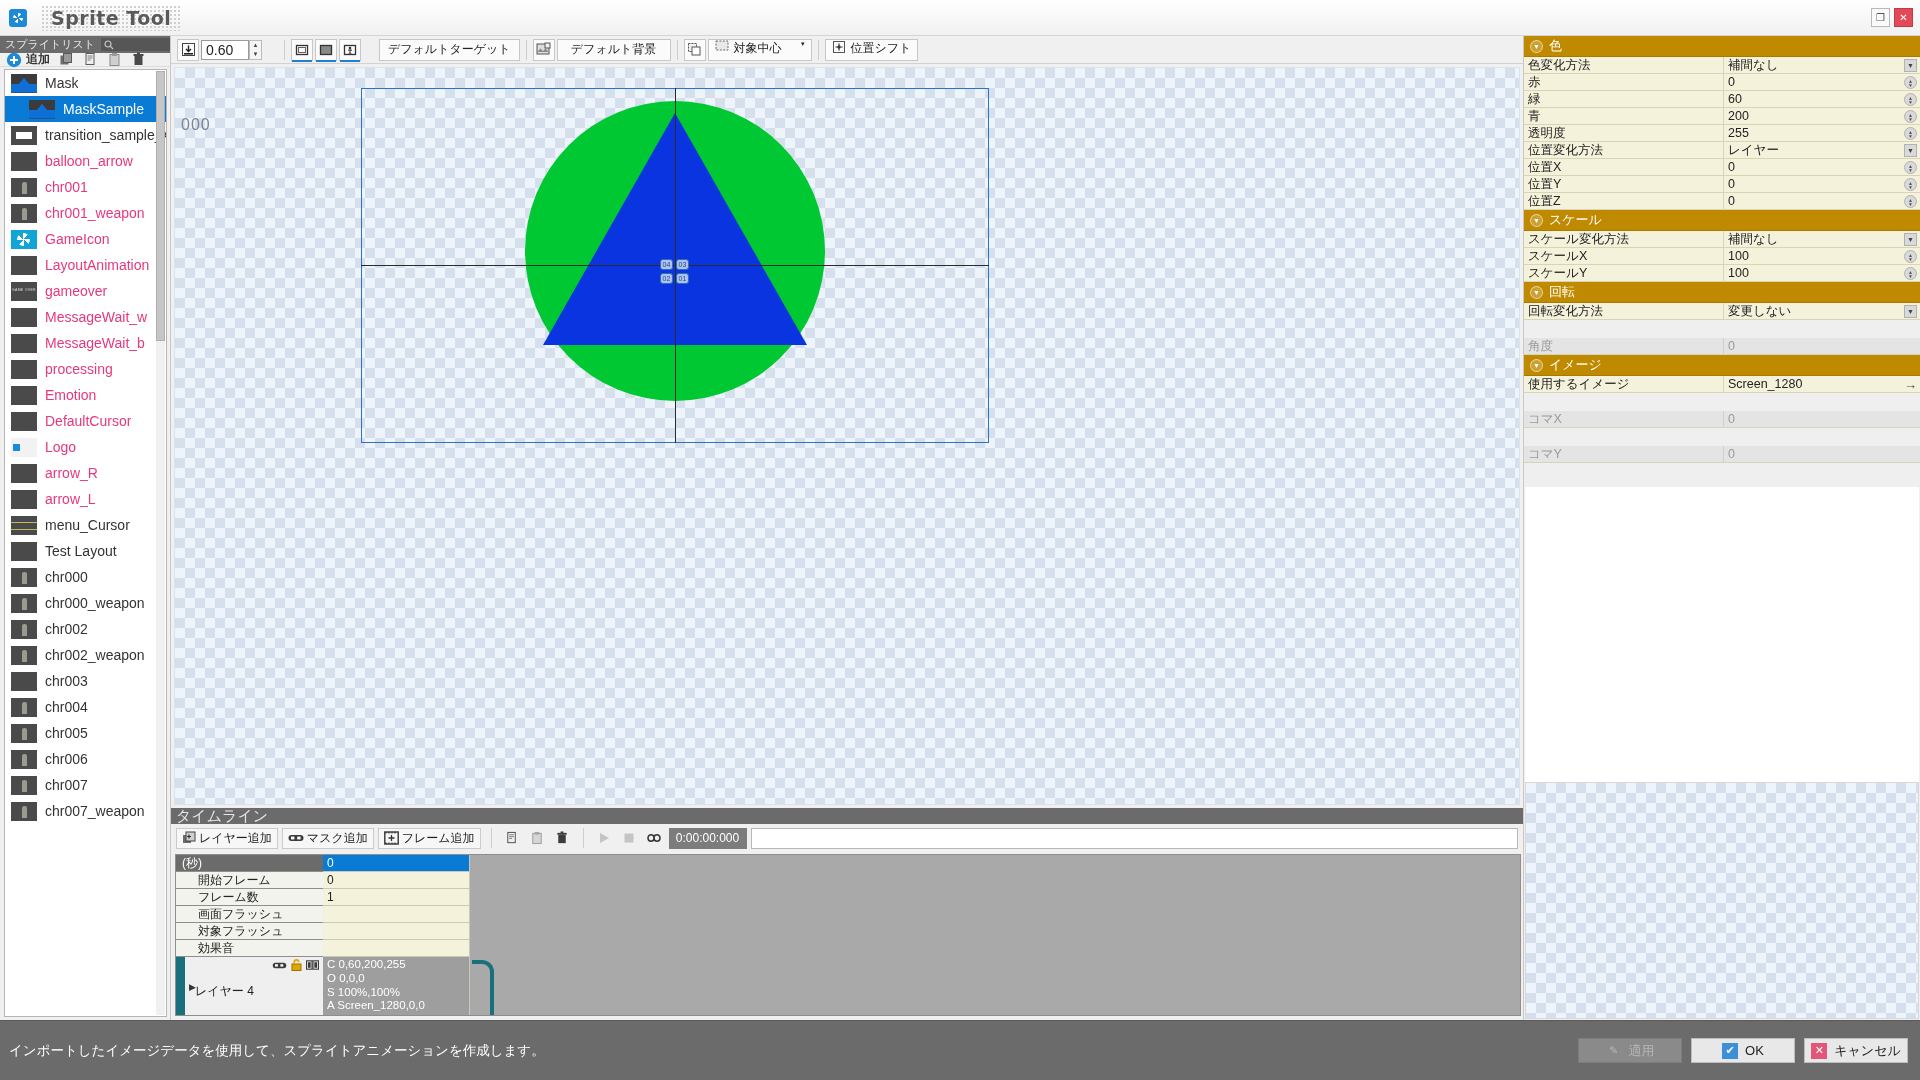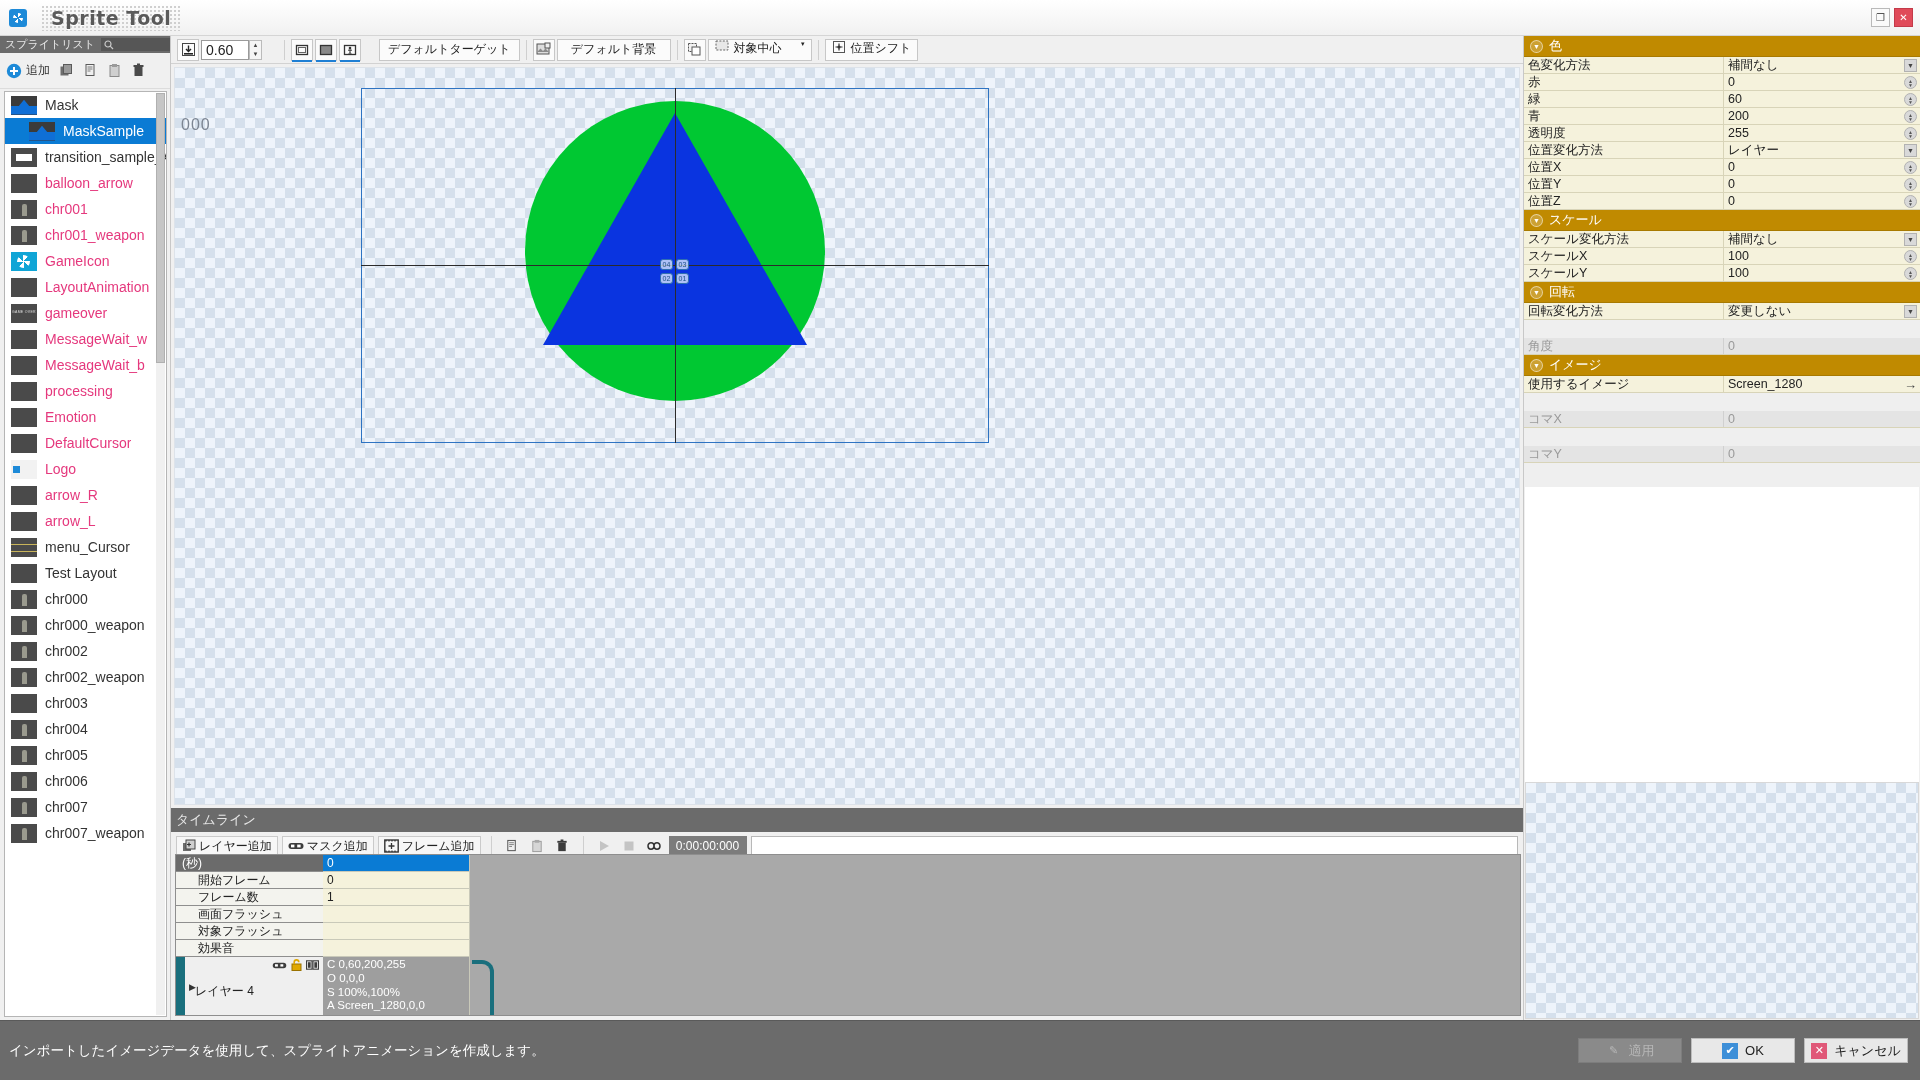--- a/index.html
+++ b/index.html
@@ -40,22 +40,22 @@
     display:flex;align-items:center;justify-content:center;font-size:10px;color:#555;}
   .winbtn.close{background:#e04a59;border-color:#c33a49;color:#fff;font-weight:bold;}
 
   
   #leftpanel{position:absolute;left:0;top:36px;width:171px;bottom:60px;background:#f0f0f0;
      border-right:1px solid #c8c8c8;display:flex;flex-direction:column;}
   #splHeader{height:17px;background:#6b6b6b;color:#e9e9e9;font-size:11px;
      display:flex;align-items:center;padding-left:5px;}
   #splHeader .srch{margin-left:6px;flex:1;height:13px;background:#565656;display:flex;align-items:center;padding-left:3px;}
   #splHeader .srch svg{opacity:.85}
-  #splToolbar{height:36px;display:flex;align-items:center;gap:5px;padding:0 4px;
-     background:#f0f0f0;border-bottom:1px solid #dcdcdc;}
+  #splToolbar{height:14px;display:flex;align-items:center;gap:5px;padding:0 4px;
+     background:#f0f0f0;border-bottom:1px solid #dcdcdc;font-weight:bold;}
   .tbtn{width:19px;height:19px;display:flex;align-items:center;justify-content:center;}
   #splToolbar .addlabel{font-size:12px;color:#333;margin-left:-2px;margin-right:2px;}
   #spriteListBox{flex:1;margin:2px 3px 3px 4px;background:#fff;border:1px solid #b5b5b5;
      overflow:hidden;position:relative;}
   #spriteList{position:absolute;left:0;top:0;right:0;bottom:0;overflow:hidden;}
   .sprite-row{height:26px;display:flex;align-items:center;padding-left:6px;gap:8px;font-size:14px;}
   .sprite-row .thumb{width:26px;height:19px;background:#4a4a4a;flex:0 0 auto;position:relative;overflow:hidden;}
   .sprite-row.sel{background:#0a7bd4;color:#fff;}
   .sprite-row.sel .nm{color:#fff;}
   .sprite-row .nm{white-space:nowrap;overflow:hidden;}
@@ -115,21 +115,21 @@
   #crossH{position:absolute;left:186px;top:197px;width:628px;height:0;border-top:1px solid #2b2b2b;}
   #crossV{position:absolute;left:500px;top:20px;height:355px;width:0;border-left:1px solid #2b2b2b;}
   #greenCircle{position:absolute;left:350px;top:33px;width:300px;height:300px;border-radius:50%;background:#00c832;}
   #blueTri{position:absolute;left:368px;top:45px;width:0;height:0;
      border-left:132px solid transparent;border-right:132px solid transparent;border-bottom:232px solid #0a34e0;}
   .pivot{position:absolute;width:13px;height:11px;border:1px solid #2f6fb0;background:rgba(230,240,255,.75);
      border-radius:3px;font-size:7px;color:#1d4f86;display:flex;align-items:center;justify-content:center;}
 
   
   #timeline{position:absolute;left:0;right:0;bottom:0;height:212px;background:#f0f0f0;}
-  #tlHeader{height:24px;background:#6b6b6b;color:#e7e7e7;font-size:13px;display:flex;align-items:center;padding-left:5px;}
+  #tlHeader{height:16px;background:#6b6b6b;color:#e7e7e7;font-size:15px;display:flex;align-items:center;padding-left:5px;}
   #tlToolbar{height:28px;display:flex;align-items:center;gap:4px;padding:0 5px;}
   .tlBtn{height:21px;display:flex;align-items:center;gap:3px;padding:0 5px;font-size:12px;
      background:#f7f7f7;border:1px solid #cacaca;}
   .tlIcoBtn{width:21px;height:21px;display:flex;align-items:center;justify-content:center;
      background:#f7f7f7;border:1px solid #cacaca;}
   .tlIcoBtn.flat{border:none;background:transparent;}
   #timecode{height:21px;min-width:78px;background:#7c7c7c;color:#fff;font-size:12px;
      display:flex;align-items:center;justify-content:center;padding:0 6px;}
   #timebar{flex:1;height:21px;background:#fff;border:1px solid #b8b8b8;}
   #tlGrid{position:absolute;left:4px;right:2px;top:46px;bottom:4px;background:#a9a9a9;border:1px solid #8e8e8e;

